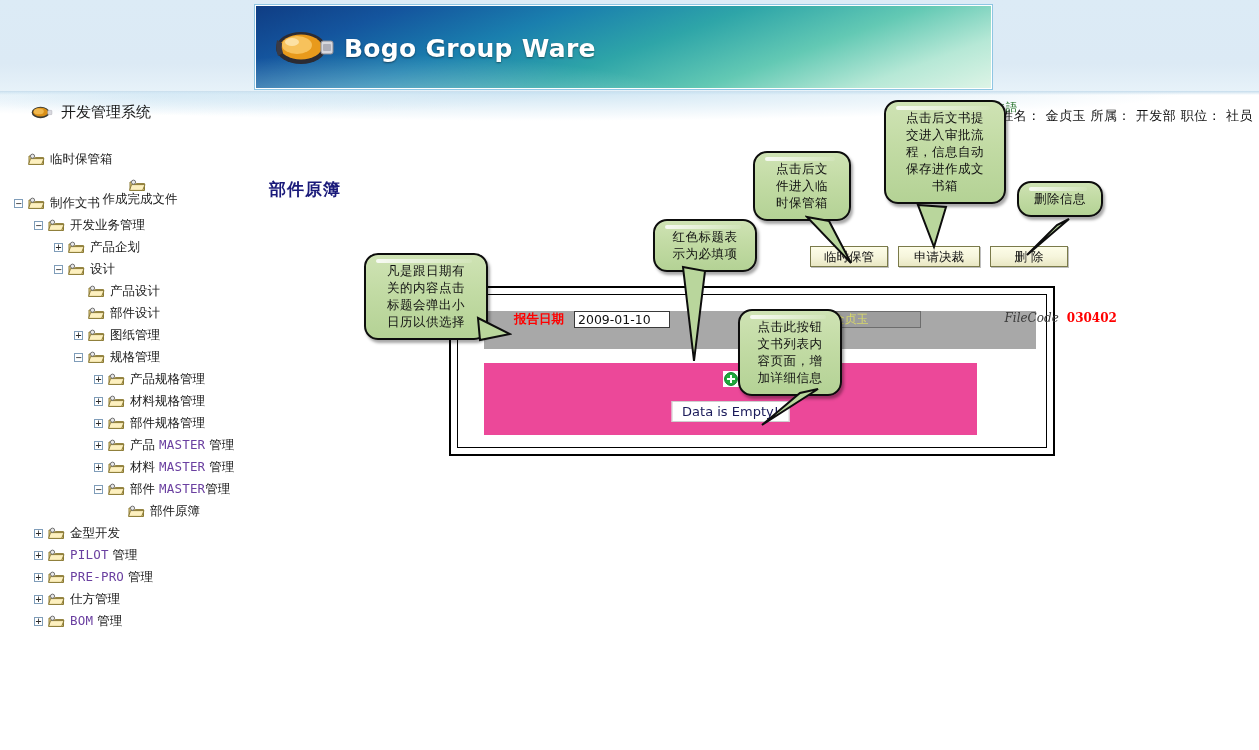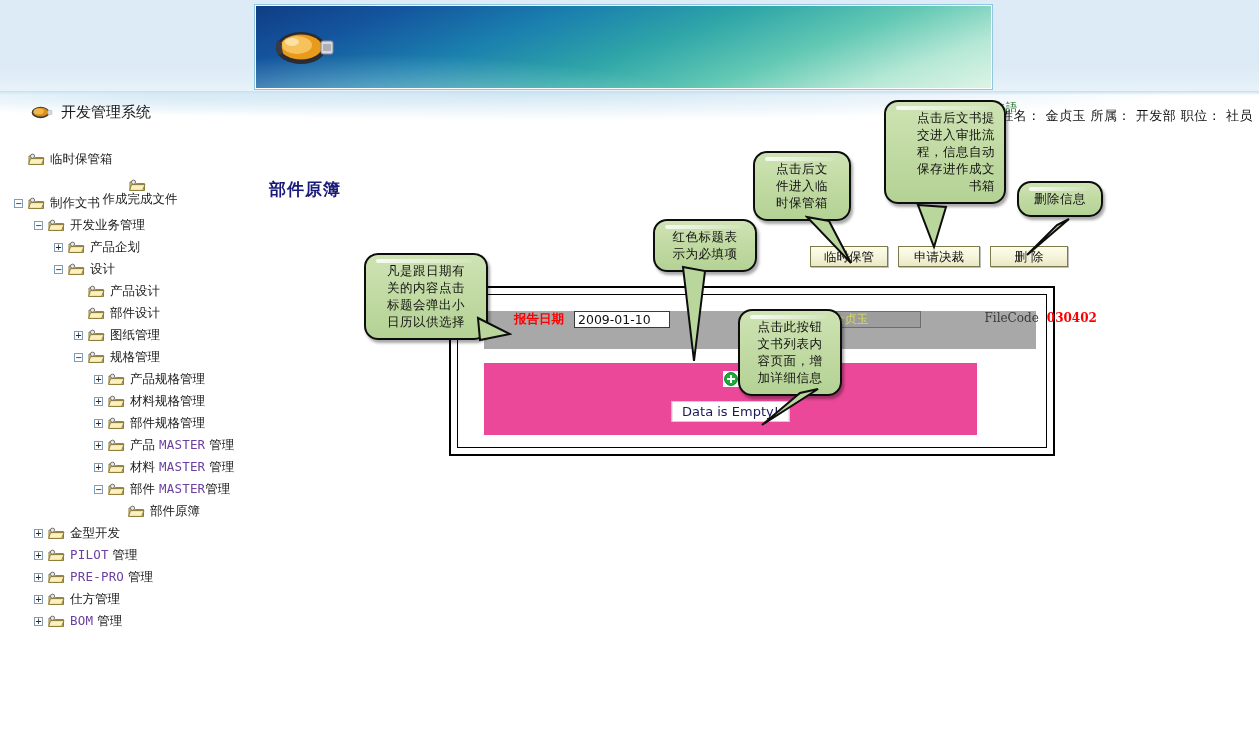--- a/index.html
+++ b/index.html
@@ -180,20 +180,21 @@
     <div class="arc a4"></div>
     <svg class="goggles" viewBox="0 0 62 40">
       <ellipse cx="27" cy="20" rx="25" ry="16" fill="#2b2b33"></ellipse>
       <ellipse cx="27" cy="19" rx="21" ry="12.5" fill="#e89a1c"></ellipse>
       <ellipse cx="23" cy="17" rx="15" ry="9" fill="#f7c25c"></ellipse>
       <ellipse cx="18" cy="14" rx="7" ry="4" fill="#fde6b0" opacity=".85"></ellipse>
       <path d="M3 12 Q1 20 4 28 L9 25 Q7 20 8 15 Z" fill="#3a3a45"></path>
       <rect x="47" y="13" width="12" height="13" rx="2" fill="#d8d8de" stroke="#8a8a92"></rect>
       <rect x="49" y="16" width="8" height="7" rx="1" fill="#aeaeb8"></rect>
     </svg>
+    <div class="banner-title">Bogo Group Ware</div>
   </div>
 
   <div class="sys-title">
     <svg width="22" height="15" viewBox="0 0 62 40">
       <ellipse cx="27" cy="20" rx="25" ry="16" fill="#3b3b33"></ellipse>
       <ellipse cx="27" cy="19" rx="21" ry="12.5" fill="#d98f18"></ellipse>
       <ellipse cx="22" cy="17" rx="14" ry="8" fill="#f0b84e"></ellipse>
       <rect x="47" y="14" width="12" height="12" rx="2" fill="#d8d8de" stroke="#9a9aa2"></rect>
     </svg>
     <span>开发管理系统</span>
@@ -461,21 +462,21 @@
   </div>
 
   <div class="panel">
     <div class="panel-inner">
 
       <div class="formrow">
         <span class="flabel" style="margin-left:30px;">报告日期</span>
         <input class="dateinput" style="margin-left: 10px;" value="2009-01-10">
         <span class="flabel" style="margin-left:115px;">报告人</span>
         <input class="textinput" style="margin-left: 6px;" value="金贞玉">
-        <span class="flabel dark" style="margin-left:64px;">FileCode</span>
+        <span class="flabel dark" style="margin-left:84px;font-style:italic;">FileCode</span>
         <span class="fvalue-red" style="margin-left:8px;">030402</span>
       </div>
 
       <div class="gridarea">
         <div class="plusicon">
           <svg width="14" height="14" viewBox="0 0 14 14">
             <circle cx="7" cy="7" r="6.4" fill="#1faa3c" stroke="#0c7a27"></circle>
             <path d="M6 3h2v3h3v2H8v3H6V8H3V6h3z" fill="#ffffff"></path>
           </svg>
         </div>
@@ -506,21 +507,21 @@
   <div class="callout" style="left:753px; top:151px;">
     <div class="bubble" style="width:98px;">点击后文
 件进入临
 时保管箱</div>
     <svg class="ov" style="left:52px; top:64px;" width="50" height="52" viewBox="0 0 50 52">
       <path d="M2 2 L24 6 L46 48 Z" fill="#b9d69c" stroke="#0d0d0d" stroke-width="2"></path>
     </svg>
   </div>
 
   <div class="callout" style="left:884px; top:100px;">
-    <div class="bubble" style="width:122px;text-align:right;">点击后文书提
+    <div class="bubble" style="width:122px;">点击后文书提
 交进入审批流
 程，信息自动
 保存进作成文
 书箱</div>
     <svg class="ov" style="left:32px; top:103px;" width="34" height="48" viewBox="0 0 34 48">
       <path d="M2 2 L30 4 L18 44 Z" fill="#b9d69c" stroke="#0d0d0d" stroke-width="2"></path>
     </svg>
   </div>
 
   <div class="callout" style="left:1017px; top:181px;">

